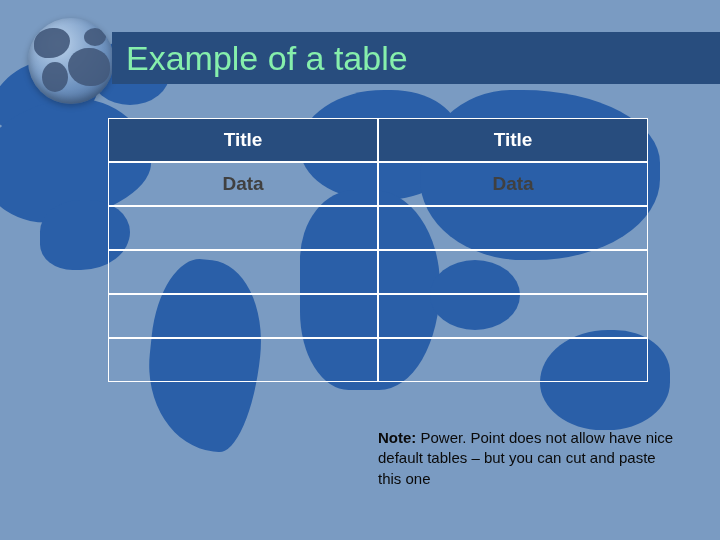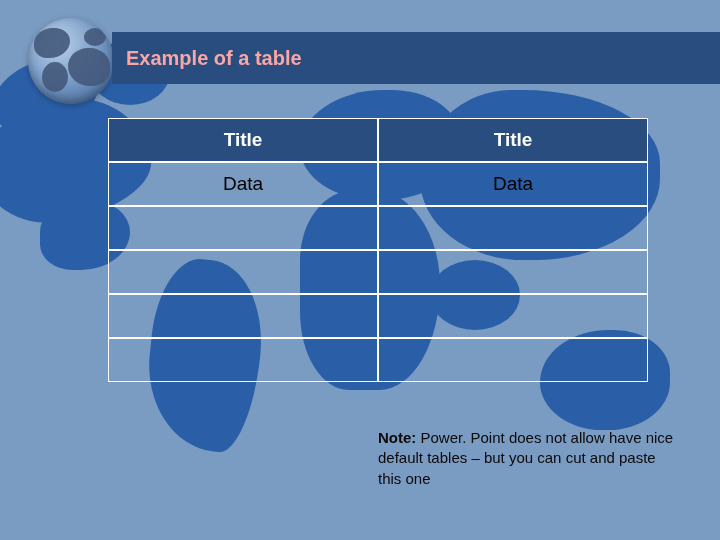--- a/index.html
+++ b/index.html
@@ -35,36 +35,36 @@
   .gl2 { left:40px; top:30px; width:42px; height:38px; border-radius:50% 50% 45% 55%; }
   .gl3 { left:14px; top:44px; width:26px; height:30px; border-radius:50%; }
   .gl4 { left:56px; top:10px; width:22px; height:18px; border-radius:50%; }
 
   
   .titlebar {
     position:absolute; left:112px; top:32px; right:0; height:52px;
     background:#284d7e;
     display:flex; align-items:center; padding-left:14px;
   }
-  .titlebar h1 { color:#fca5a5; font-size:20px; font-weight:700; }
+  .titlebar h1 { color:#86efac; font-size:34px; font-weight:400; }
 
   
   .tbl {
     position:absolute; left:108px; top:118px; width:540px;
     border-collapse:separate; border-spacing:0;
   }
   .tbl th, .tbl td {
     border:1.5px solid #fff;
     height:44px;
     text-align:center;
     vertical-align:middle;
     font-size:19px;
   }
   .tbl th { background:#284d7e; color:#fff; font-weight:700; }
-  .tbl td { background:rgba(255,255,255,0); color:#000000; font-weight:400; }
+  .tbl td { background:rgba(255,255,255,0); color:#404040; font-weight:700; }
 
   
   .note {
     position:absolute; left:378px; top:428px; width:300px;
     font-size:15px; line-height:1.35; color:#0a0a0a;
   }
   .note b { font-weight:700; }
 </style>
 </head>
 <body>

